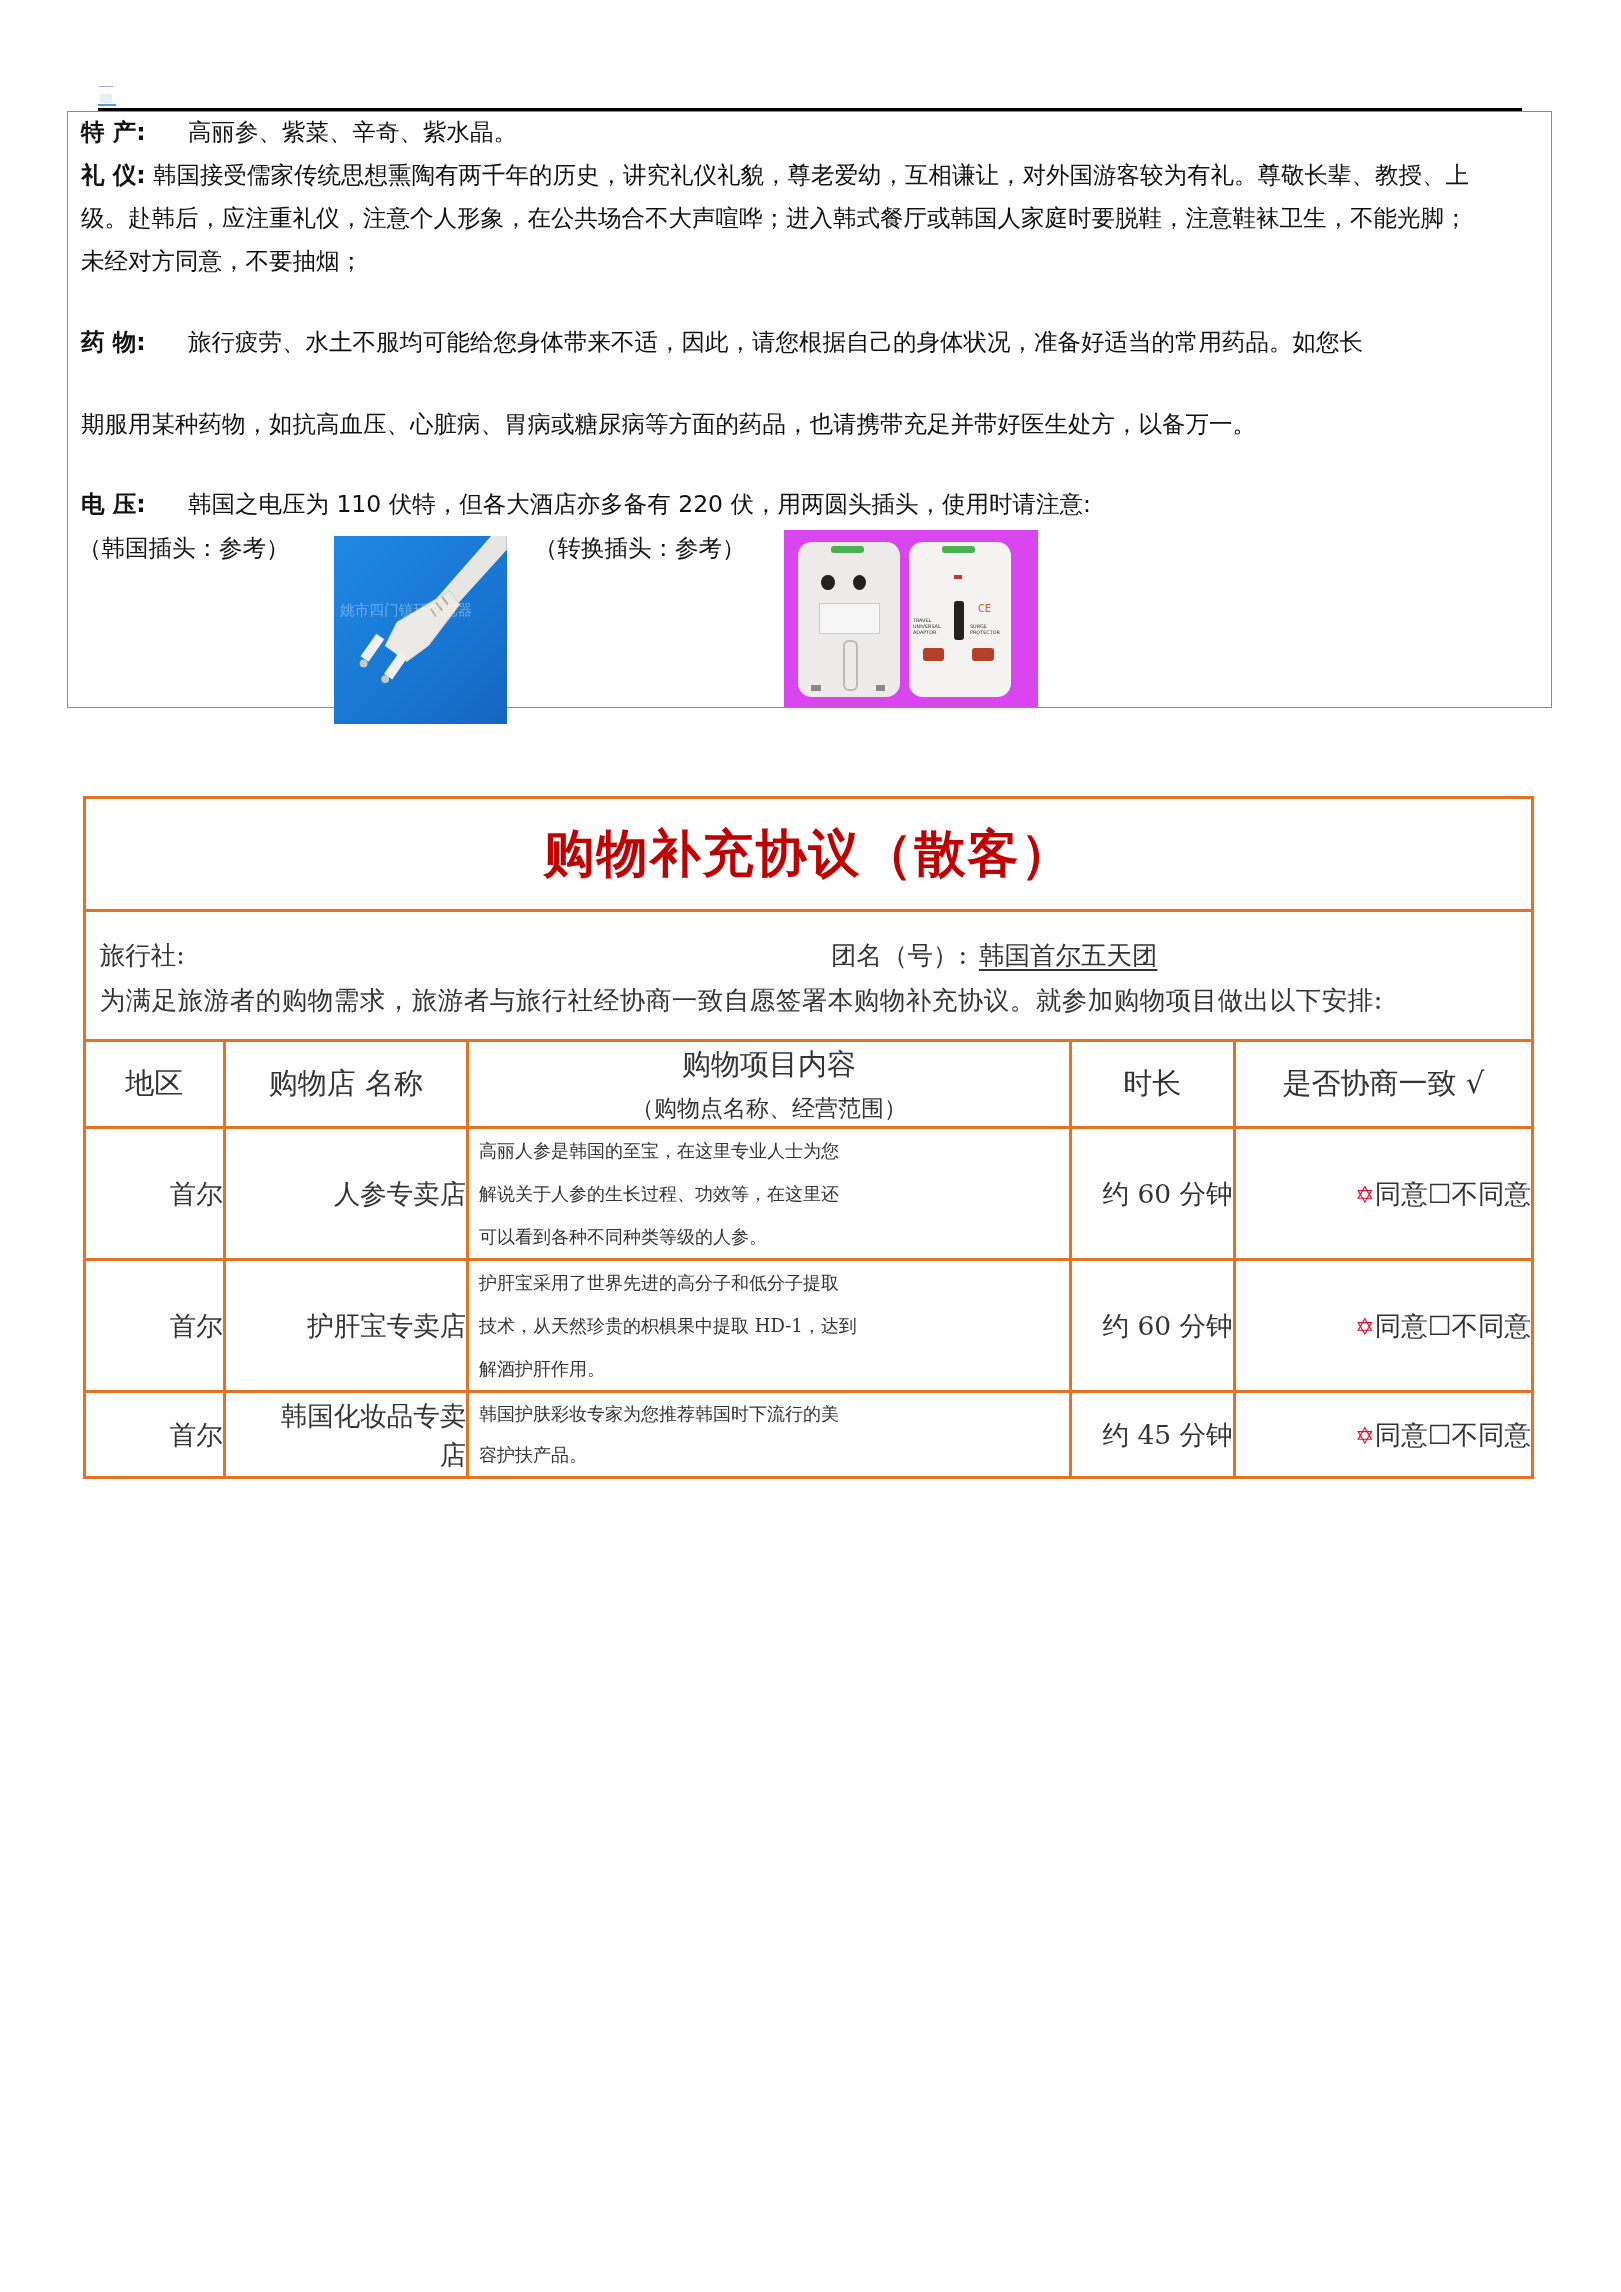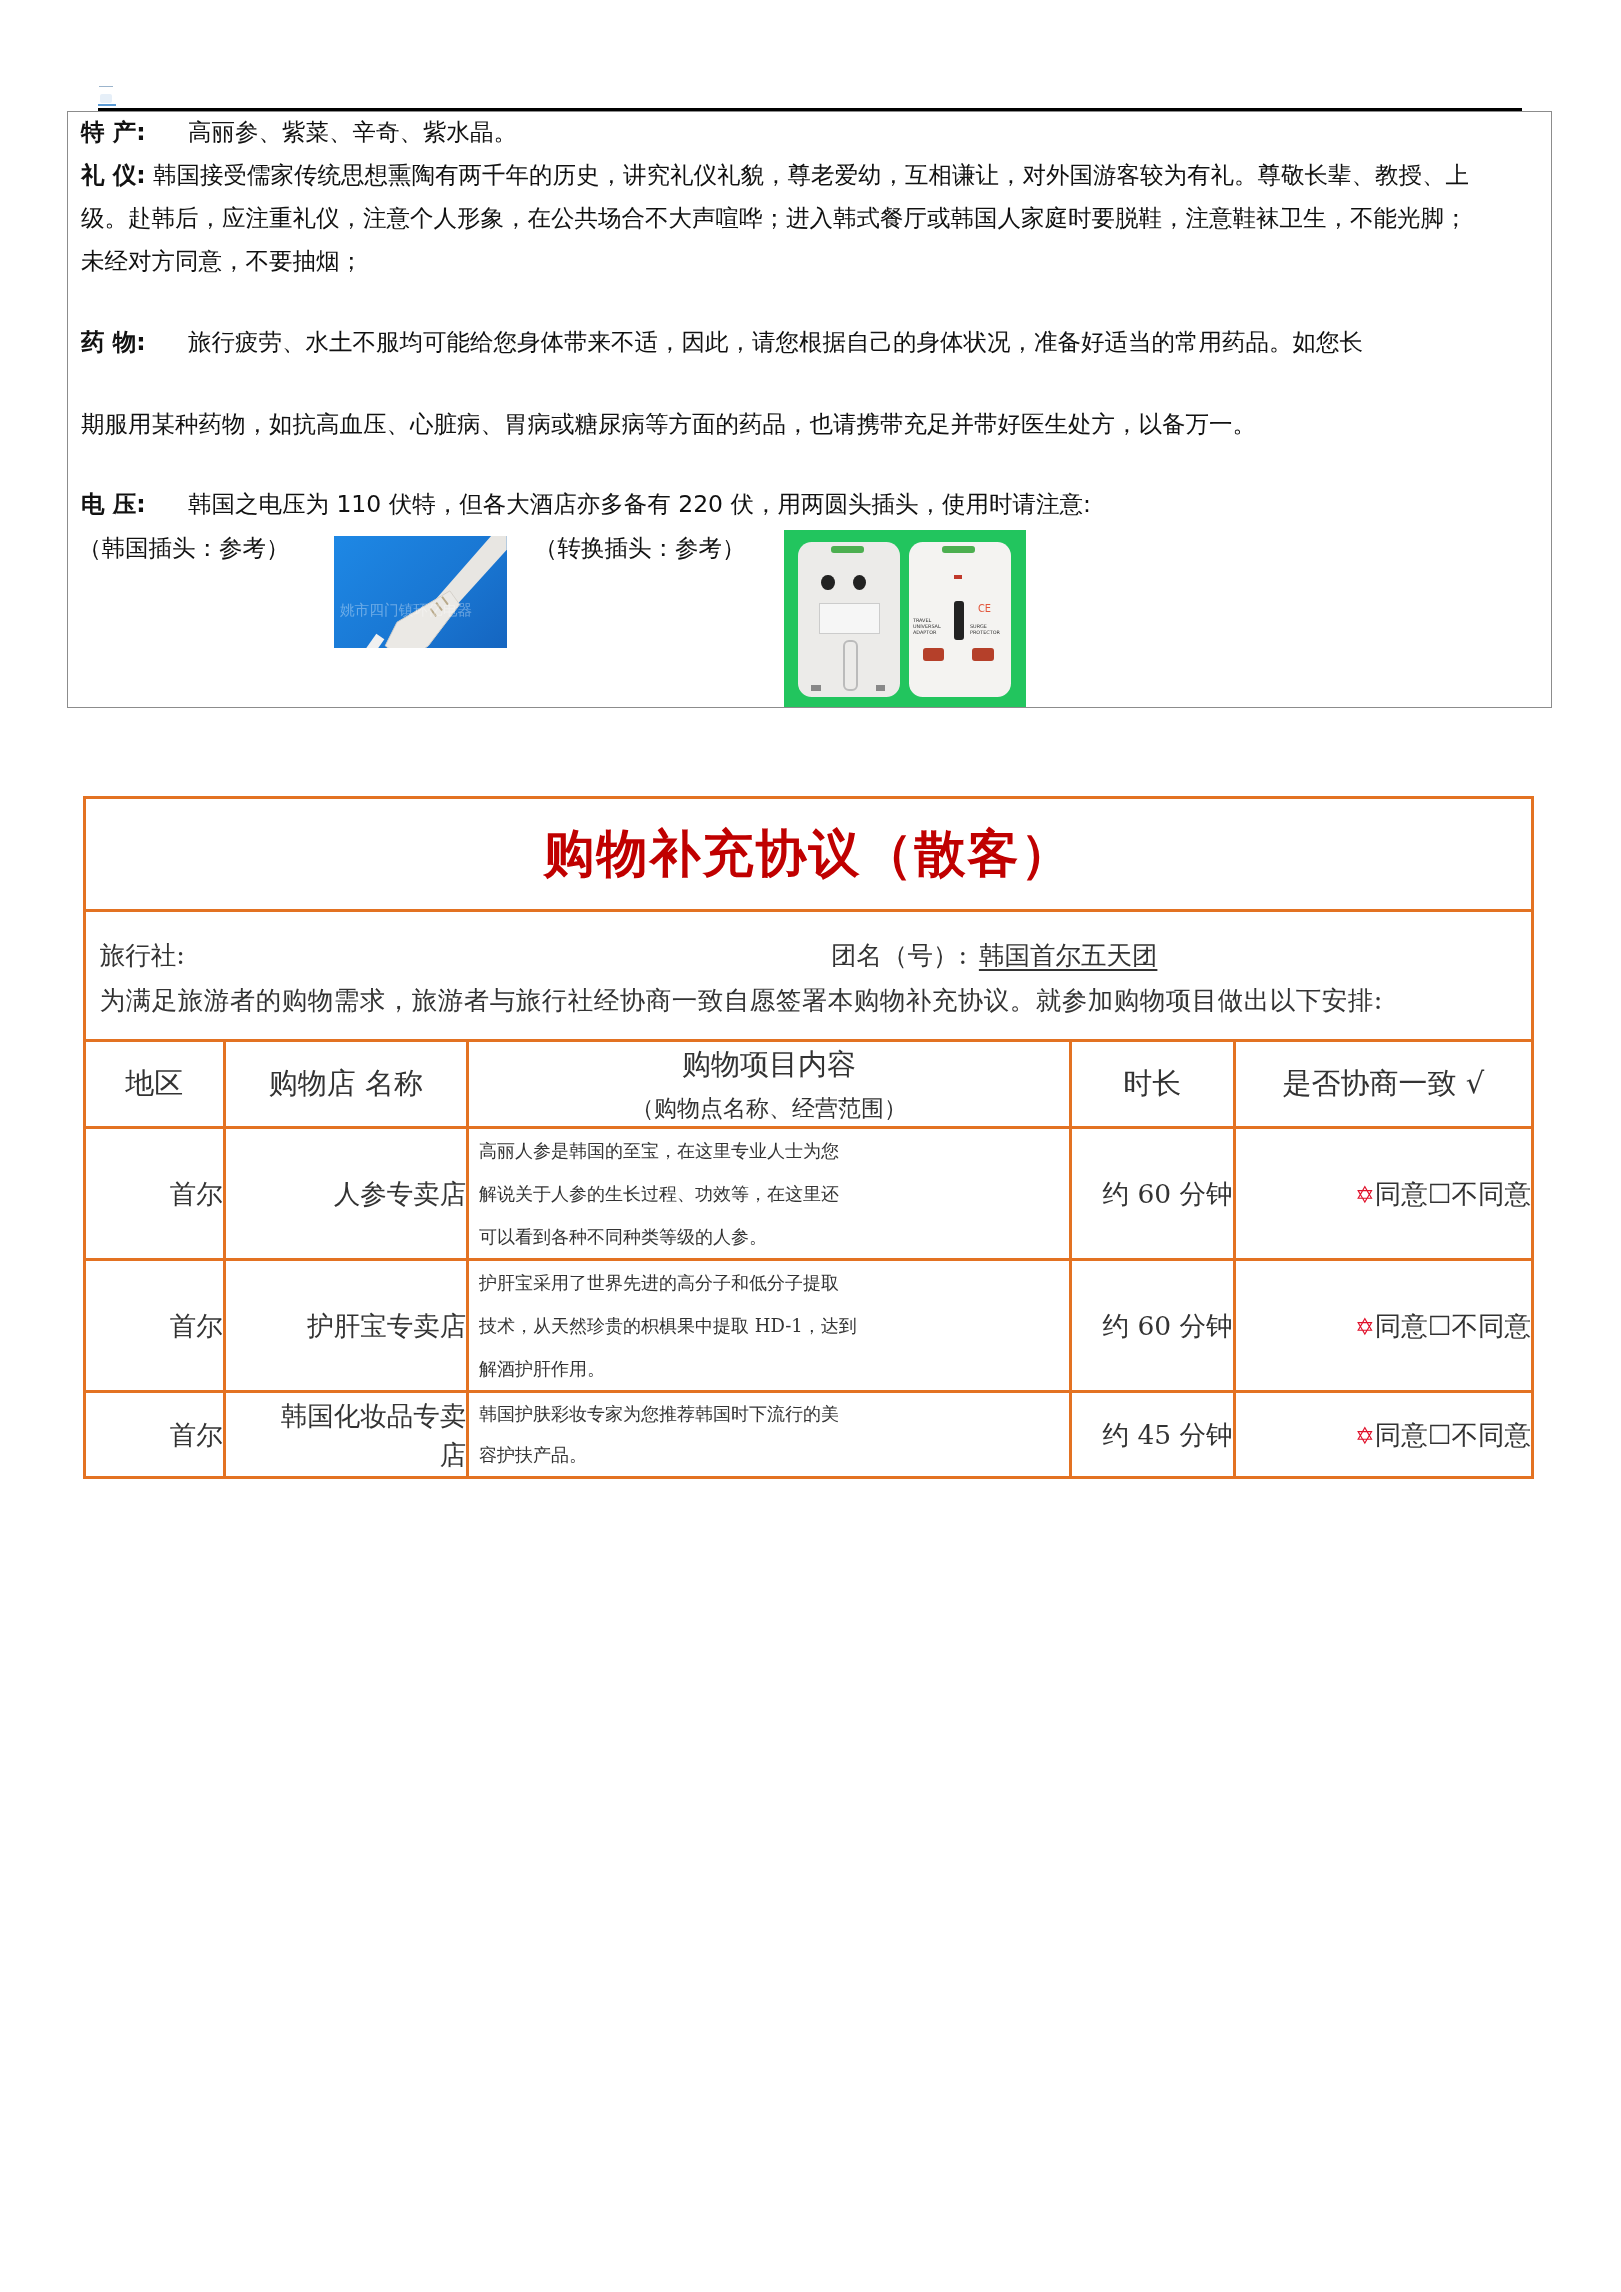--- a/index.html
+++ b/index.html
@@ -13,24 +13,24 @@
     .corner-mark .bar { position:absolute; left:0; top:19.6px; width:17.6px; height:2.9px; background:#5b9bd5; }
 
     .header-rule { position: absolute; left: 98px; top: 108px; width: 1424px; height: 2.9px; background: #000; }
 
     .info-box { position: absolute; left: 67px; top: 111px; width: 1485px; height: 597px;
                 border: 1.5px solid #8c8c8c; border-top: 1.5px solid #8c8c8c; box-sizing: border-box; }
 
     .line { position: absolute; left: 81px; font-size: 23.5px; line-height: 33px; white-space: nowrap; color: #111; }
     .lbl { font-weight: bold; text-align: center; }
 
-    .img-plug { position: absolute; left: 334px; top: 536px; width: 173px; height: 112px;
+    .img-plug { position: absolute; left: 334px; top: 536px; width: 173px; height: 188px;
                 background: linear-gradient(135deg, #1e88e5 0%, #1976d2 60%, #1565c0 100%); overflow: hidden; font-family: Liberation Serif, serif; }
     .img-adapter { position: absolute; left: 784px; top: 530px; width: 242px; height: 177px;
-                   background: #22c55e; overflow: hidden; }
+                   background: #d946ef; overflow: hidden; padding-left: 12px; }
 
     
     .agree { position: absolute; left: 83px; top: 796px; width: 1451px; border-collapse: collapse;
              font-family: "DejaVu Serif", "Liberation Serif", serif; color: #333; }
     .agree td { border: 3.9px solid #e37222; padding: 0; vertical-align: middle; }
     .title-cell { height: 110px; text-align: center; }
     .title-text { font-family: "DejaVu Sans", "Liberation Sans", sans-serif; font-weight: bold;
                   font-size: 51px; color: #c00000; letter-spacing: 2px; }
     .meta-cell { height: 127px; position: relative; }
     .meta-row1 { position: absolute; left: 13.7px; top: 25.5px; font-size: 25.5px; color: #333; }

